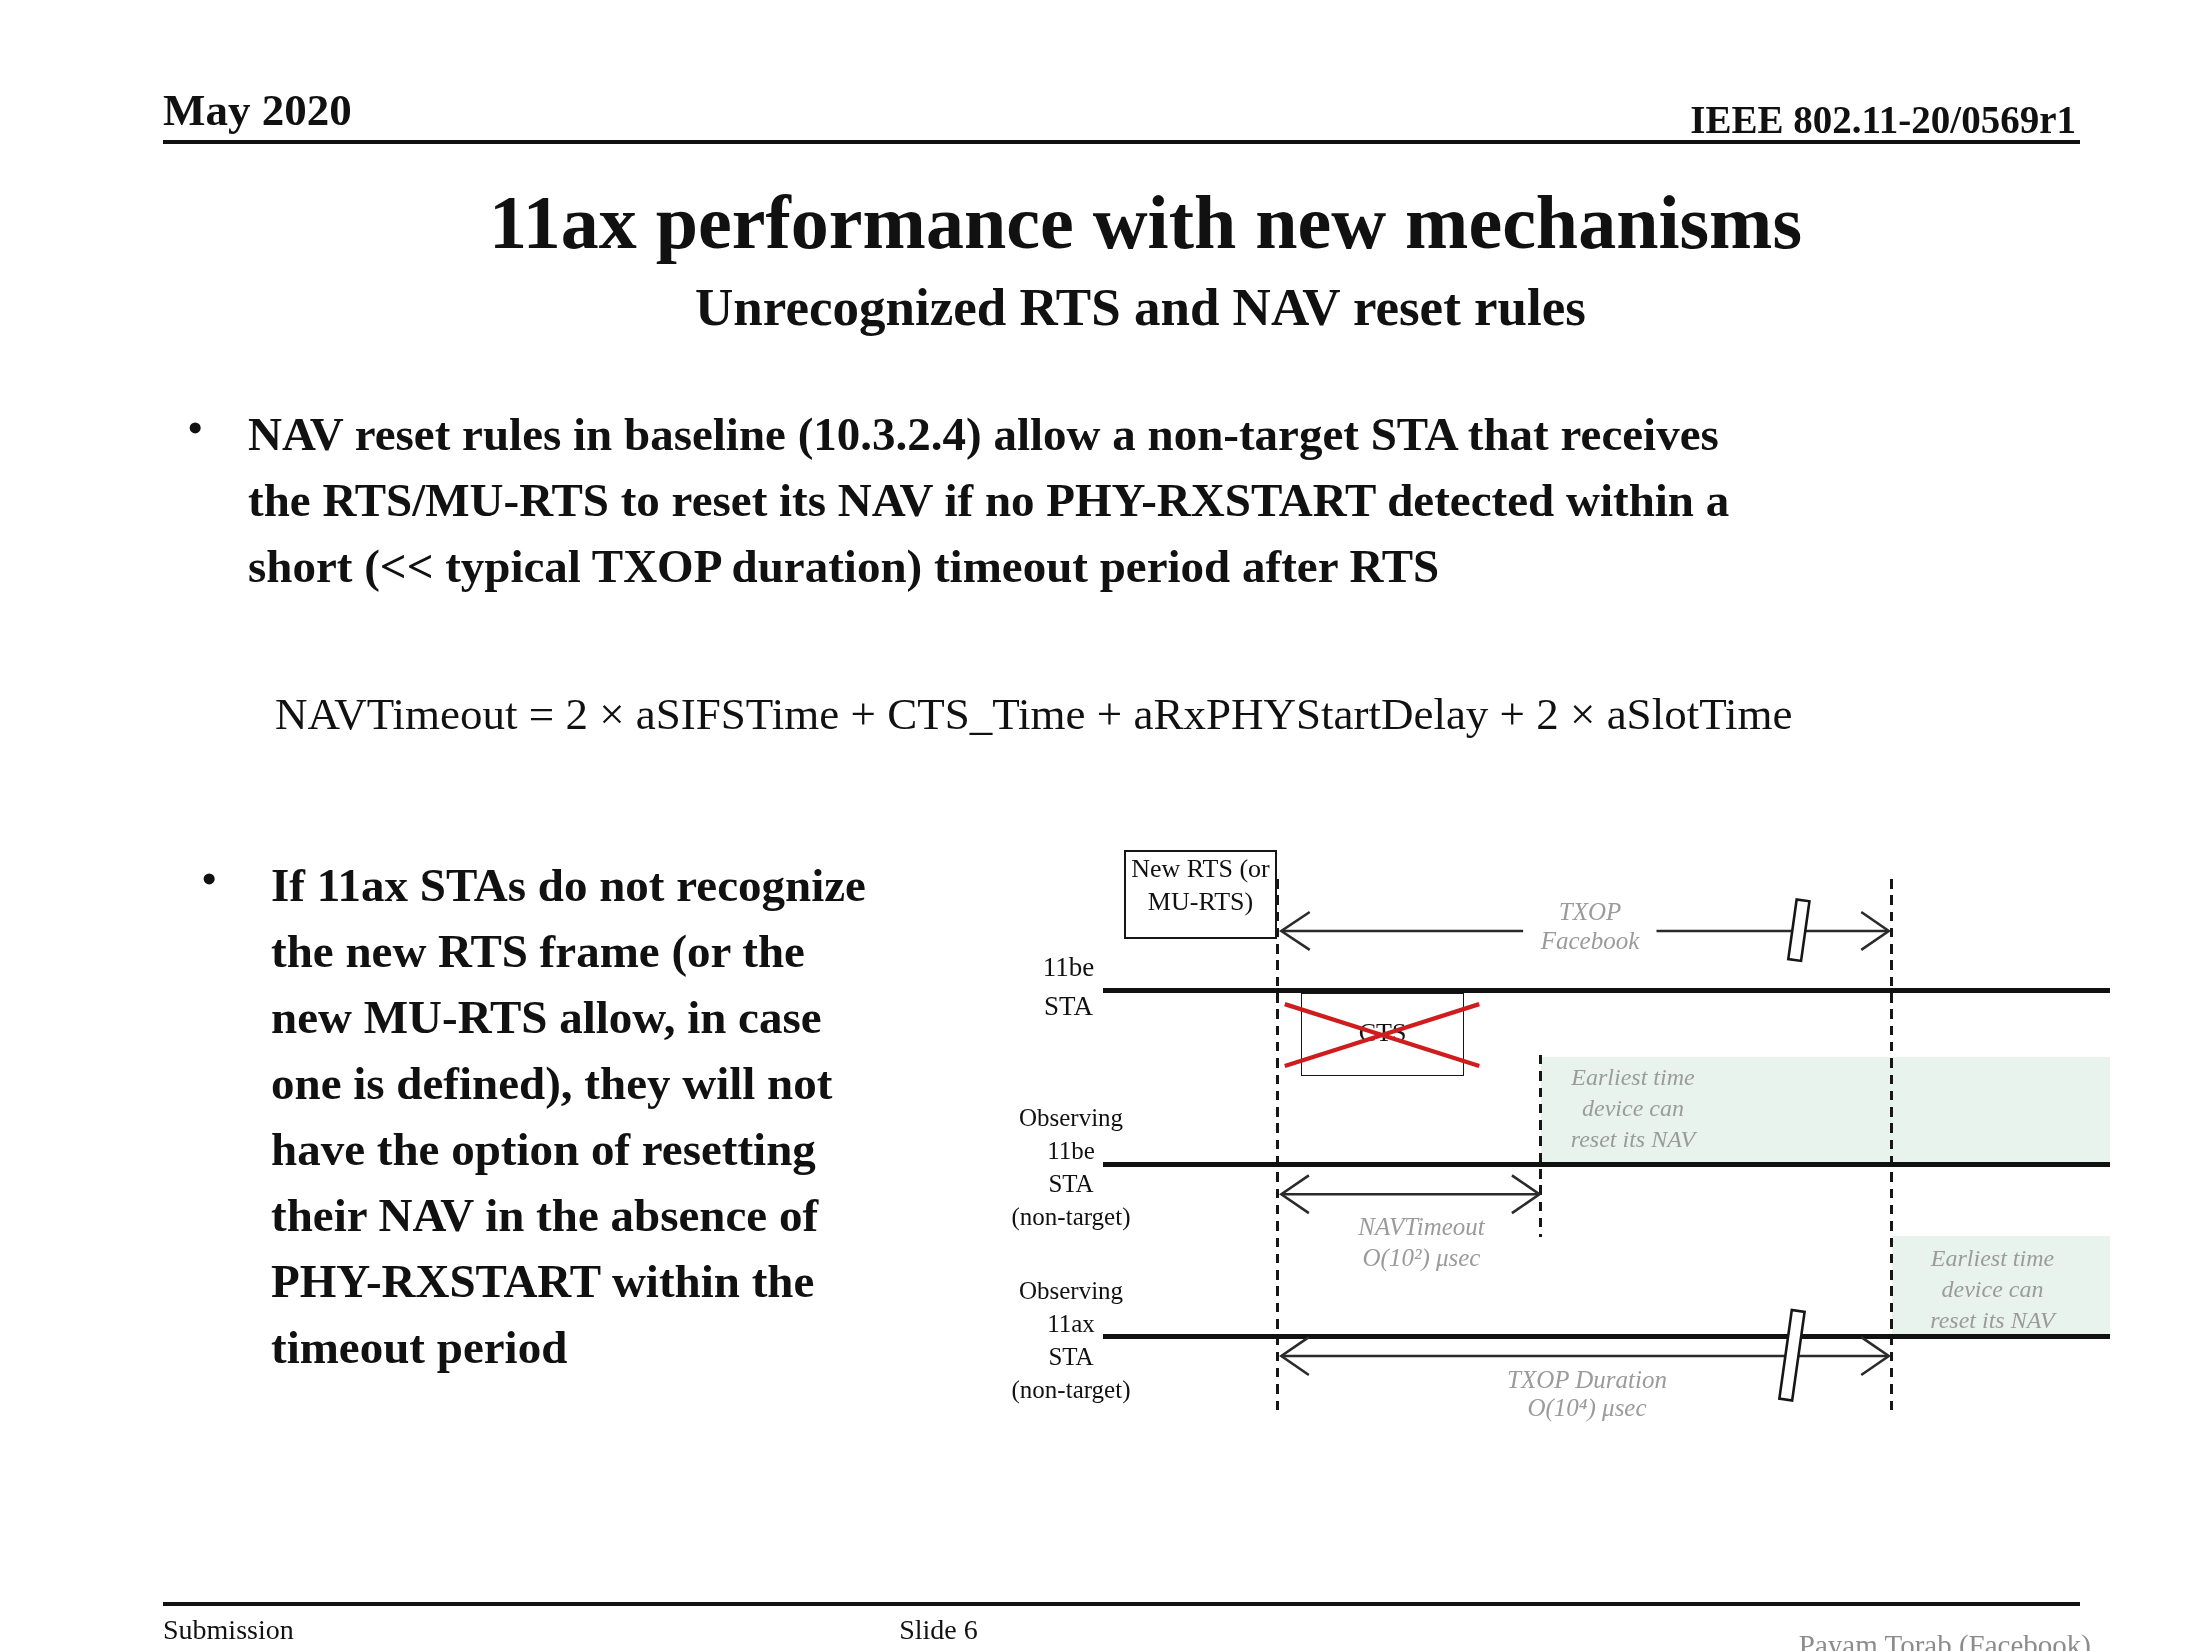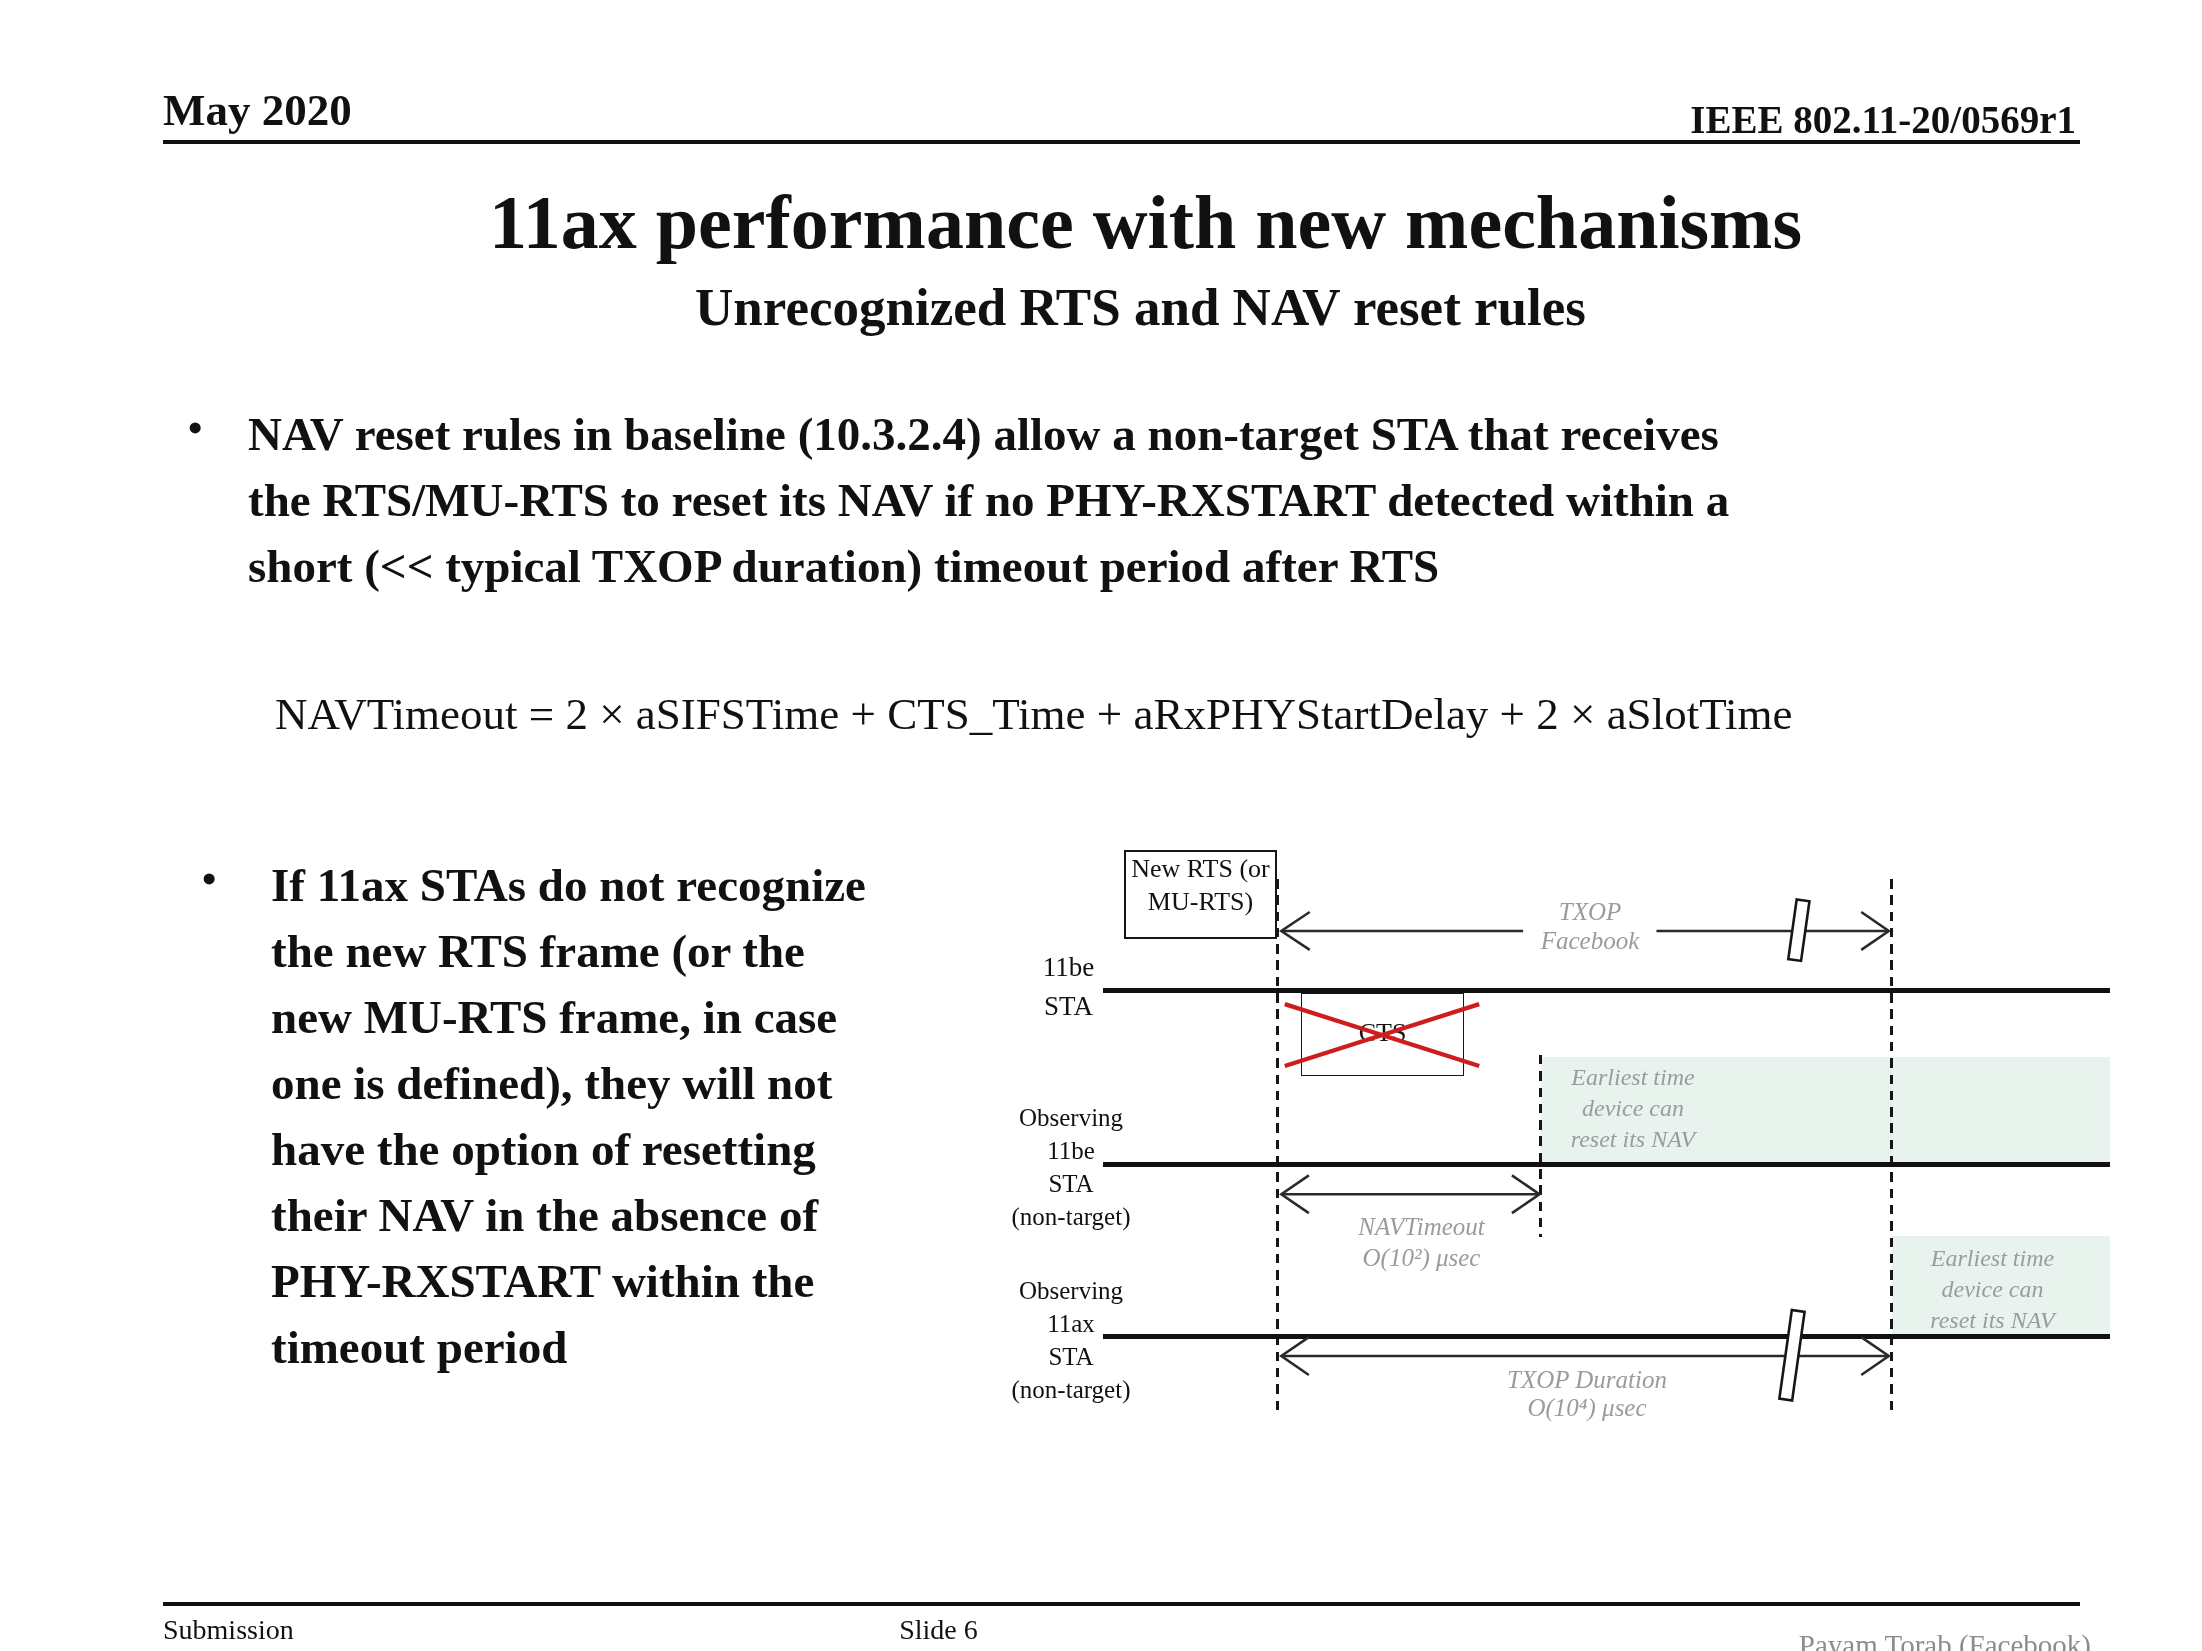--- a/index.html
+++ b/index.html
@@ -43,21 +43,21 @@
     <div>the RTS/MU-RTS to reset its NAV if no PHY-RXSTART detected within a</div>
     <div>short (&lt;&lt; typical TXOP duration) timeout period after RTS</div>
   </div>
 
   <div class="abs nowrap" style="left:275px; top:688px; font-size:45px;">NAVTimeout = 2 × aSIFSTime + CTS_Time + aRxPHYStartDelay + 2 × aSlotTime</div>
 
   <div class="abs b" style="left:202px; top:855px; font-size:41px;">•</div>
   <div class="abs b line-block" style="left:271px; top:852px; font-size:47px; line-height:66px;">
     <div>If 11ax STAs do not recognize</div>
     <div>the new RTS frame (or the</div>
-    <div>new MU-RTS frame, in case</div>
+    <div>new MU-RTS allow, in case</div>
     <div>one is defined), they will not</div>
     <div>have the option of resetting</div>
     <div>their NAV in the absence of</div>
     <div>PHY-RXSTART within the</div>
     <div>timeout period</div>
   </div>
 
   <div class="abs hl" style="left:1541px; top:1057px; width:569px; height:108px;"></div>
   <div class="abs hl" style="left:1892px; top:1236px; width:218px; height:101px;"></div>
 

